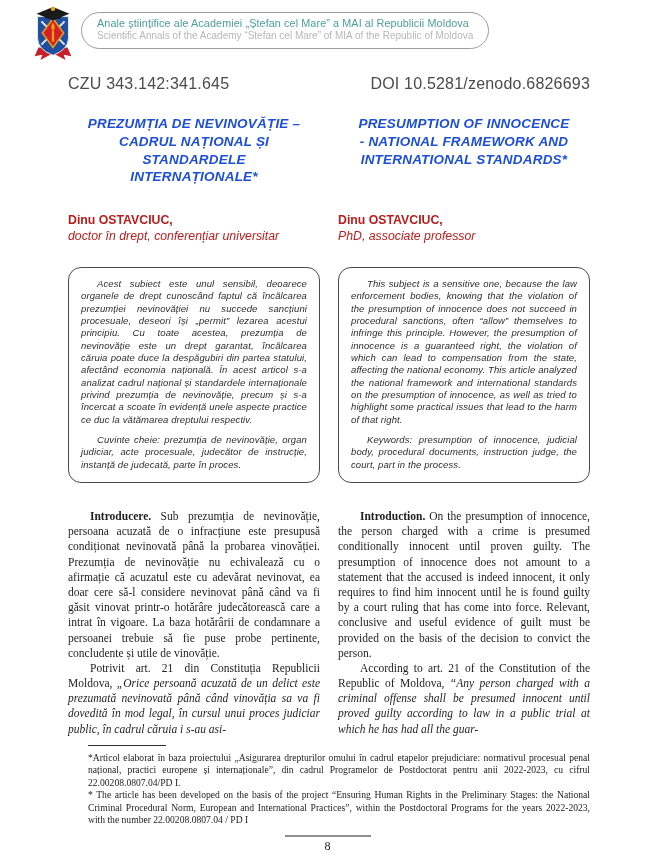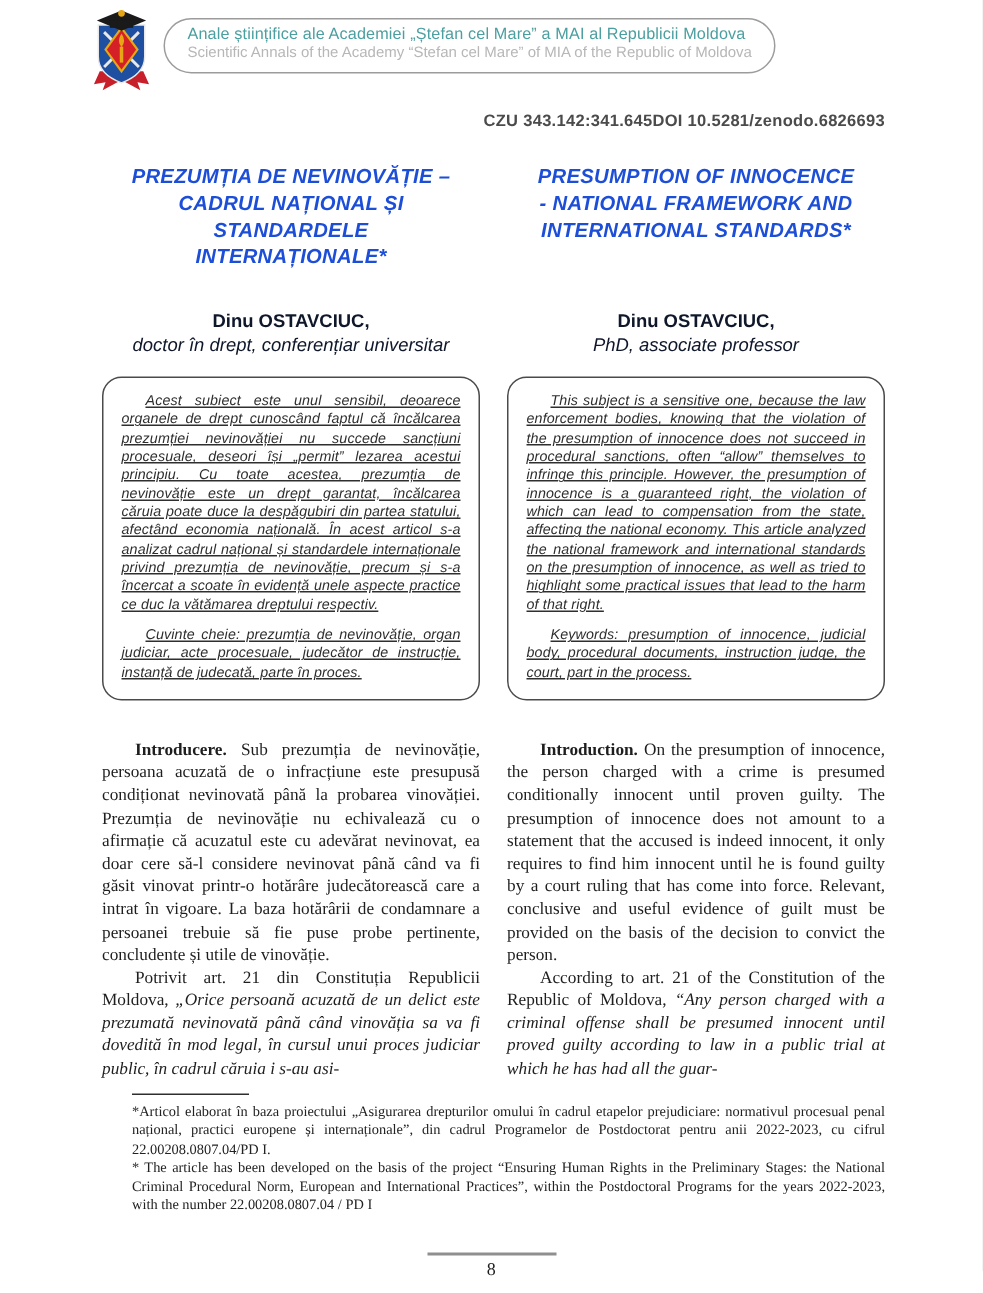--- a/index.html
+++ b/index.html
@@ -1,44 +1,44 @@
 <!DOCTYPE html>
 <html><head>
 <meta charset="utf-8">
 <style>
   html,body{margin:0;padding:0;background:#e9e9e9;}
   .page{
     position:relative;width:655px;height:862px;margin:0 auto;background:#ffffff;
     font-family:"Liberation Sans",sans-serif;color:#2f2f2f;overflow:hidden;box-sizing:border-box;
   }
   
-  .header{display:flex;align-items:flex-start;padding:5px 0 0 56px;}
+  .header{display:flex;align-items:flex-start;padding:5px 0 0 28px;}
   .logo{width:50px;height:58px;flex:0 0 auto;}
   .pill{
     margin-left:3px;margin-top:7px;border:1.5px solid #9c9c9c;border-radius:20px;
     padding:4px 15px 5px;line-height:1.25;
   }
   .pill-ro{color:#4c9fa0;font-size:10.8px;letter-spacing:0.1px;}
   .pill-en{color:#b7b7b7;font-size:10px;}
   
-  .meta{display:flex;justify-content:flex-end;margin:12px 65px 0 68px;
-        font-size:11px;color:#4b4b4b;letter-spacing:0.2px;font-weight:bold;}
+  .meta{display:flex;justify-content:space-between;margin:12px 65px 0 68px;
+        font-size:16px;color:#4b4b4b;letter-spacing:0.2px;}
   
   .cols{display:grid;grid-template-columns:1fr 1fr;column-gap:18px;margin:22px 65px 0 68px;}
   .title{
     margin:0;font-size:13.5px;font-weight:bold;text-align:center;color:#1d4ed8;
     line-height:1.32;letter-spacing:0.2px;font-style:italic;
   }
   .title span{display:block;}
-  .author{text-align:center;margin-top:27px;font-size:12.3px;color:#0f172a;line-height:1.25;}
+  .author{text-align:left;margin-top:27px;font-size:12.3px;color:#b91c1c;line-height:1.25;}
   .author-name{font-weight:bold;}
   .author-role{font-style:italic;}
   .abstract-box{
-    margin-top:13px;border:1.5px solid #4a4a4a;border-radius:13px;
-    padding:10px 12px 11px;box-sizing:border-box;text-decoration:underline;
+    margin-top:23px;border:1.5px solid #4a4a4a;border-radius:13px;
+    padding:10px 12px 11px;box-sizing:border-box;
   }
   .abs{
     margin:0;font-size:9.5px;font-style:italic;color:#2d2d2d;
     text-align:justify;line-height:1.3;text-indent:16px;letter-spacing:0.1px;
   }
   .abs + .abs{margin-top:8px;}
   .bodytext{margin-top:26px;}
   .body-p{
     margin:0;font-family:"Liberation Serif",serif;font-size:11.5px;line-height:1.32;
     text-align:justify;color:#1e1e1e;text-indent:22px;

